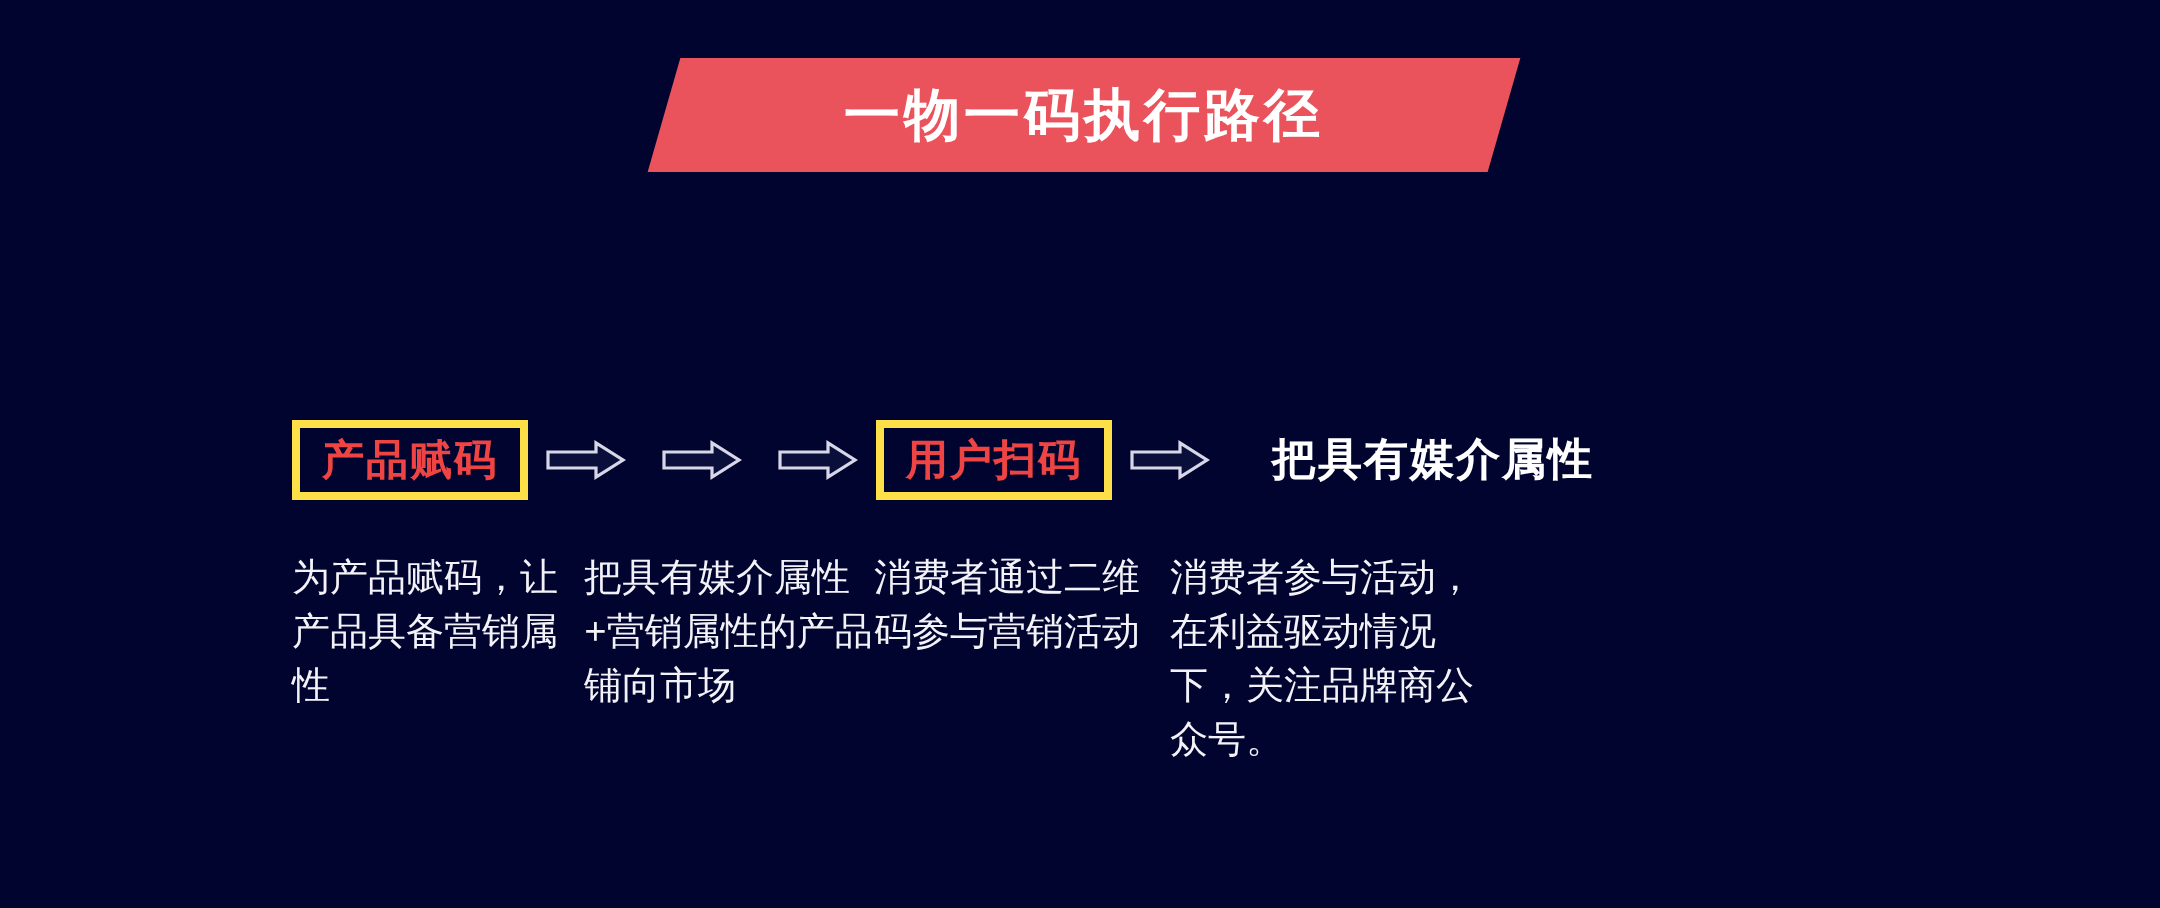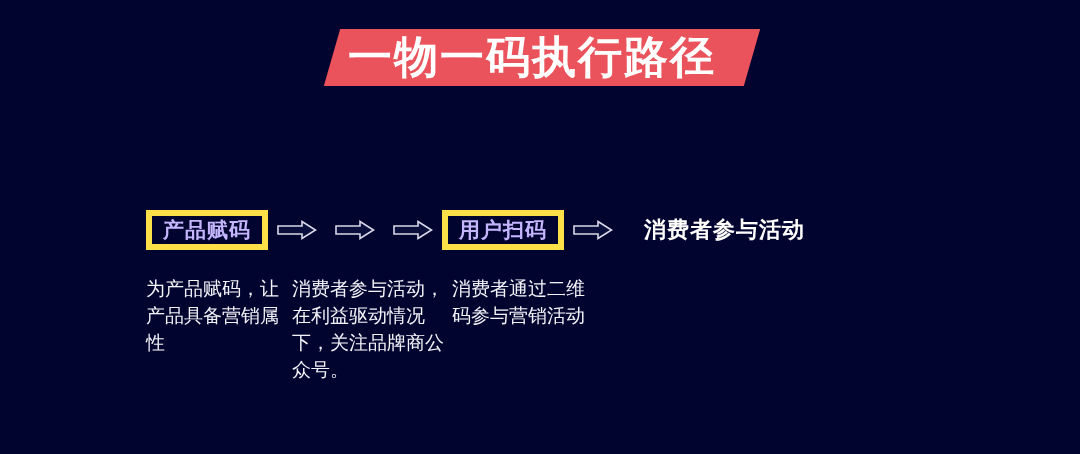--- a/index.html
+++ b/index.html
@@ -20,52 +20,52 @@
     position: absolute;
     left: 332px;
     top: 29px;
     width: 420px;
     height: 57px;
     background: #ea535b;
     transform: skewX(-16deg);
   }
   #title-text {
     position: absolute;
-    left: 322px;
+    left: 332px;
     top: 29px;
     width: 420px;
     height: 57px;
     display: flex;
     align-items: center;
     justify-content: center;
     color: #ffffff;
-    font-size: 44px;
+    font-size: 28px;
     font-weight: bold;
     letter-spacing: 2px;
     white-space: nowrap;
   }
 
   
   #flow-row {
     position: absolute;
     left: 146px;
     top: 208px;
     height: 44px;
     display: flex;
     align-items: center;
   }
   .flow-box {
-    border: 6px solid #fde047;
+    border: 4px solid #fde047;
     height: 40px;
     box-sizing: border-box;
     display: flex;
     align-items: center;
     justify-content: center;
     padding: 0 11px;
-    color: #c4b5fd;
+    color: #ef4444;
     font-size: 21px;
     font-weight: bold;
     letter-spacing: 1px;
     white-space: nowrap;
   }
   .flow-final {
     color: #ffffff;
     font-size: 22px;
     font-weight: bold;
     letter-spacing: 1px;
@@ -141,22 +141,23 @@
     <span>用户扫码</span>
   </div>
 
   <span class="flow-arrow">
     <svg width="40" height="20" viewBox="0 0 40 20">
       <polygon points="1,6 25,6 25,1.5 38.5,10 25,18.5 25,14 1,14" fill="#0a0e3a" stroke="#d8d7e8" stroke-width="1.6" stroke-linejoin="miter"></polygon>
     </svg>
   </span>
 
   <div class="flow-final">
-    <span>消费者参与活动</span>
+    <span>把具有媒介属性</span>
   </div>
 
 </div>
 
 <div id="desc-row">
   <div class="desc-col" id="desc-col-0">为产品赋码，让产品具备营销属性</div>
+  <div class="desc-col" id="desc-col-1">把具有媒介属性+营销属性的产品铺向市场</div>
+  <div class="desc-col" id="desc-col-2">消费者通过二维码参与营销活动</div>
   <div class="desc-col" id="desc-col-3">消费者参与活动，在利益驱动情况下，关注品牌商公众号。</div>
-  <div class="desc-col" id="desc-col-2">消费者通过二维码参与营销活动</div>
 </div>
 
 </body></html>

